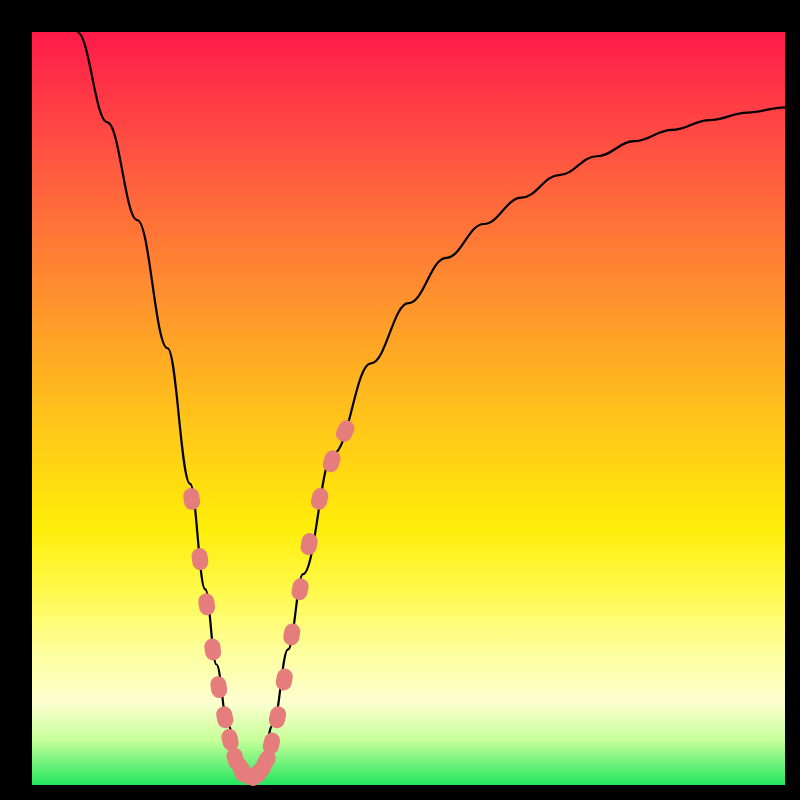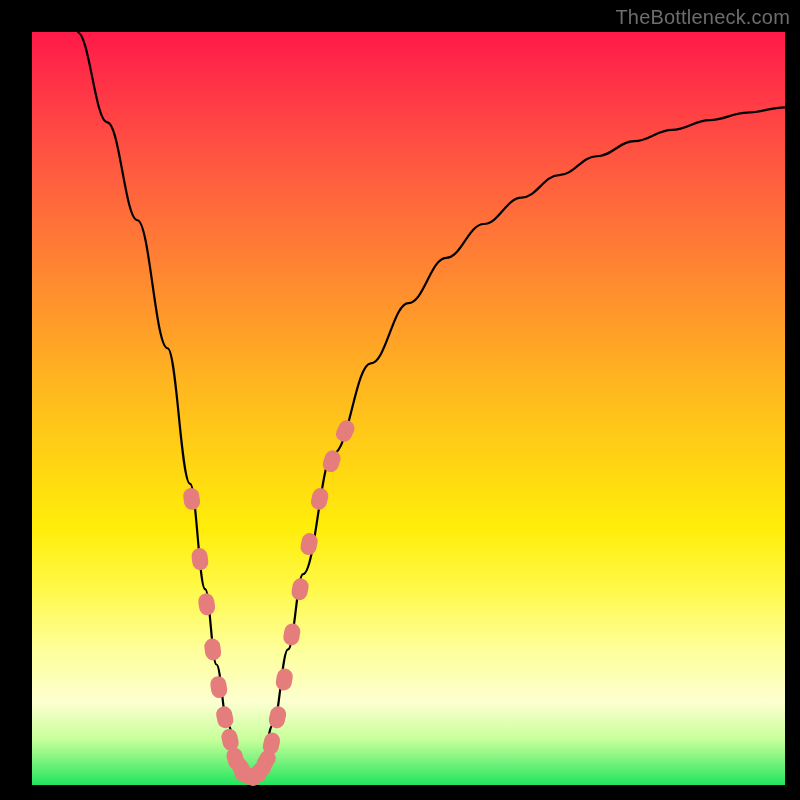--- a/index.html
+++ b/index.html
@@ -89,14 +89,13 @@
           <rect x="241.25500000000002" y="639.5799999999999" width="22" height="16" rx="8" ry="8" fill="#e57d7d" transform="rotate(-79.79602627826831 252.25500000000002 647.5799999999999)"></rect>
           <rect x="248.78499999999997" y="594.4" width="22" height="16" rx="8" ry="8" fill="#e57d7d" transform="rotate(-80.53767779197443 259.78499999999997 602.4)"></rect>
           <rect x="257.06800000000004" y="549.22" width="22" height="16" rx="8" ry="8" fill="#e57d7d" transform="rotate(-79.6111421845303 268.06800000000004 557.22)"></rect>
           <rect x="266.104" y="504.03999999999996" width="22" height="16" rx="8" ry="8" fill="#e57d7d" transform="rotate(-78.69006752597987 277.104 512.04)"></rect>
           <rect x="276.646" y="458.86" width="22" height="16" rx="8" ry="8" fill="#e57d7d" transform="rotate(-76.86597769360363 287.646 466.86)"></rect>
           <rect x="288.69399999999996" y="421.21" width="22" height="16" rx="8" ry="8" fill="#e57d7d" transform="rotate(-72.25532837494316 299.69399999999996 429.21)"></rect>
           <rect x="302.24800000000005" y="391.09000000000003" width="22" height="16" rx="8" ry="8" fill="#e57d7d" transform="rotate(-65.77225468204566 313.24800000000005 399.09000000000003)"></rect>
         </g>
     </svg>
   </div>
-  <div class="watermark">TheBottleneck.com</div>
 </div>
 
 </body></html>

